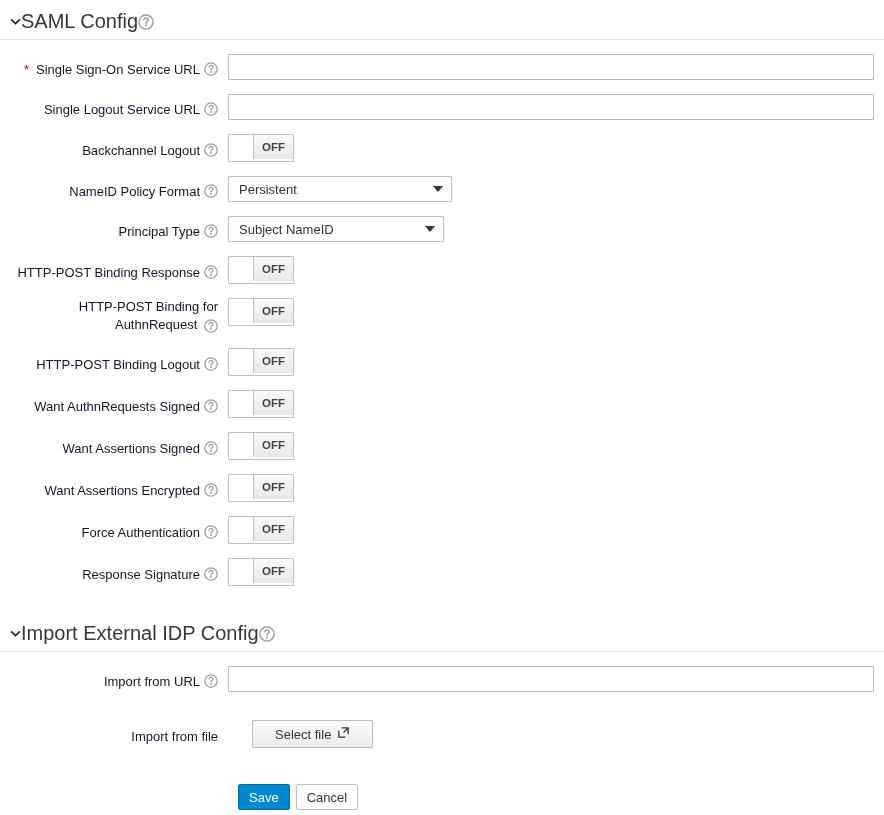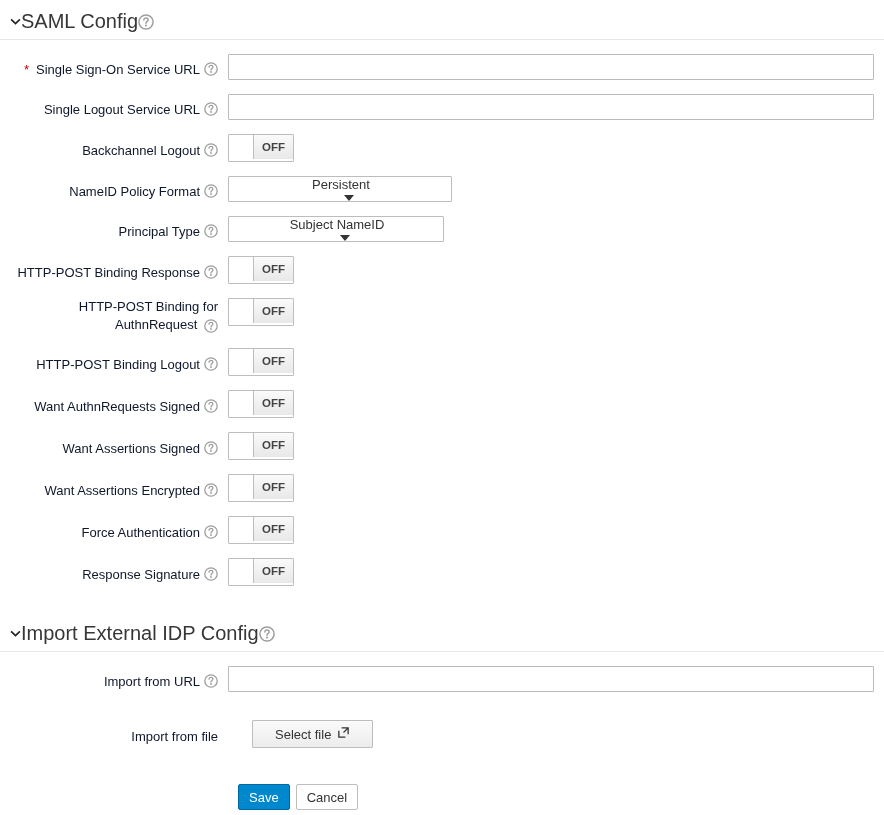--- a/index.html
+++ b/index.html
@@ -114,21 +114,20 @@
     justify-content: space-between;
     border: 1px solid #bdbdbd;
     border-radius: 1px;
     height: 26px;
     padding: 0 8px 0 10px;
     box-sizing: border-box;
     background: #fff;
     cursor: pointer;
     font-size: 13px;
     color: #333;
-    flex-direction: column;
   }
   .select .caret {
     margin-left: 16px;
     display: inline-flex;
   }
   .select-wide { width: 224px; }
   .select-med  { width: 216px; }
   
   .file-btn {
     display: inline-flex;

